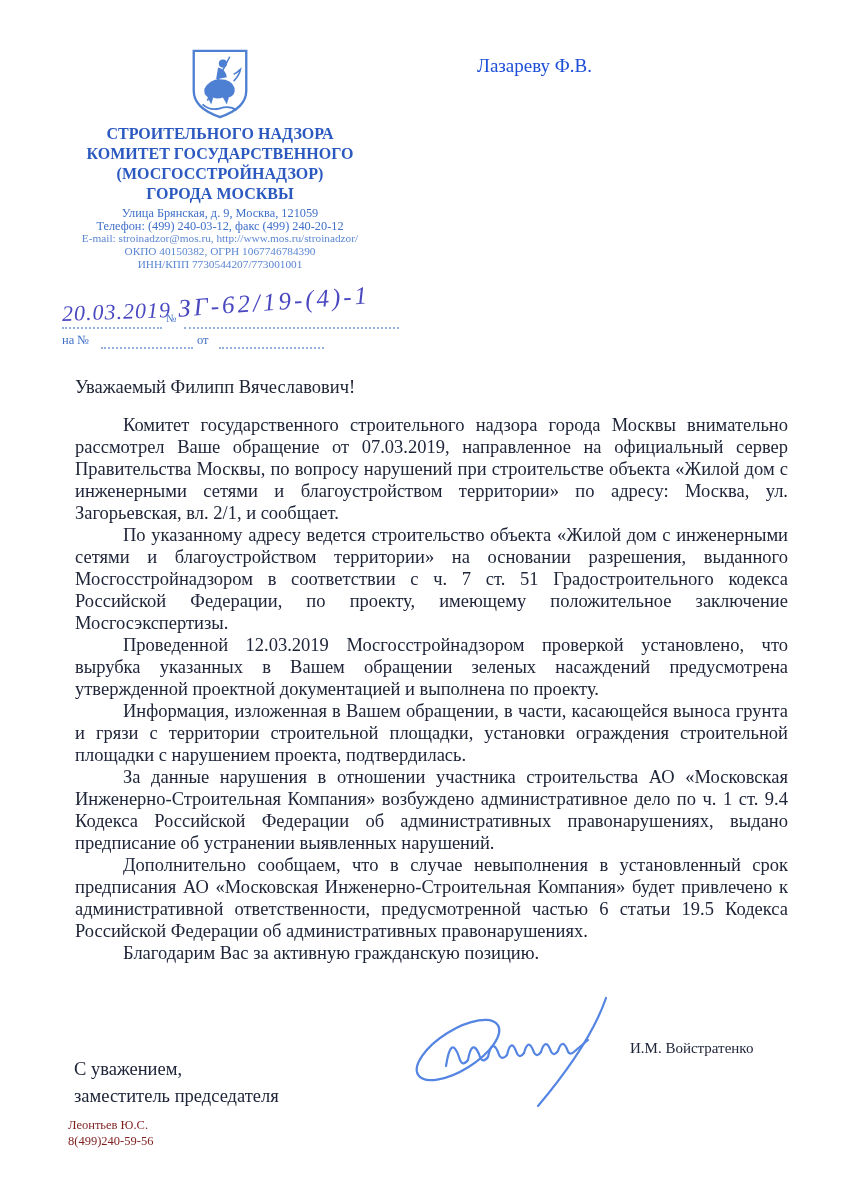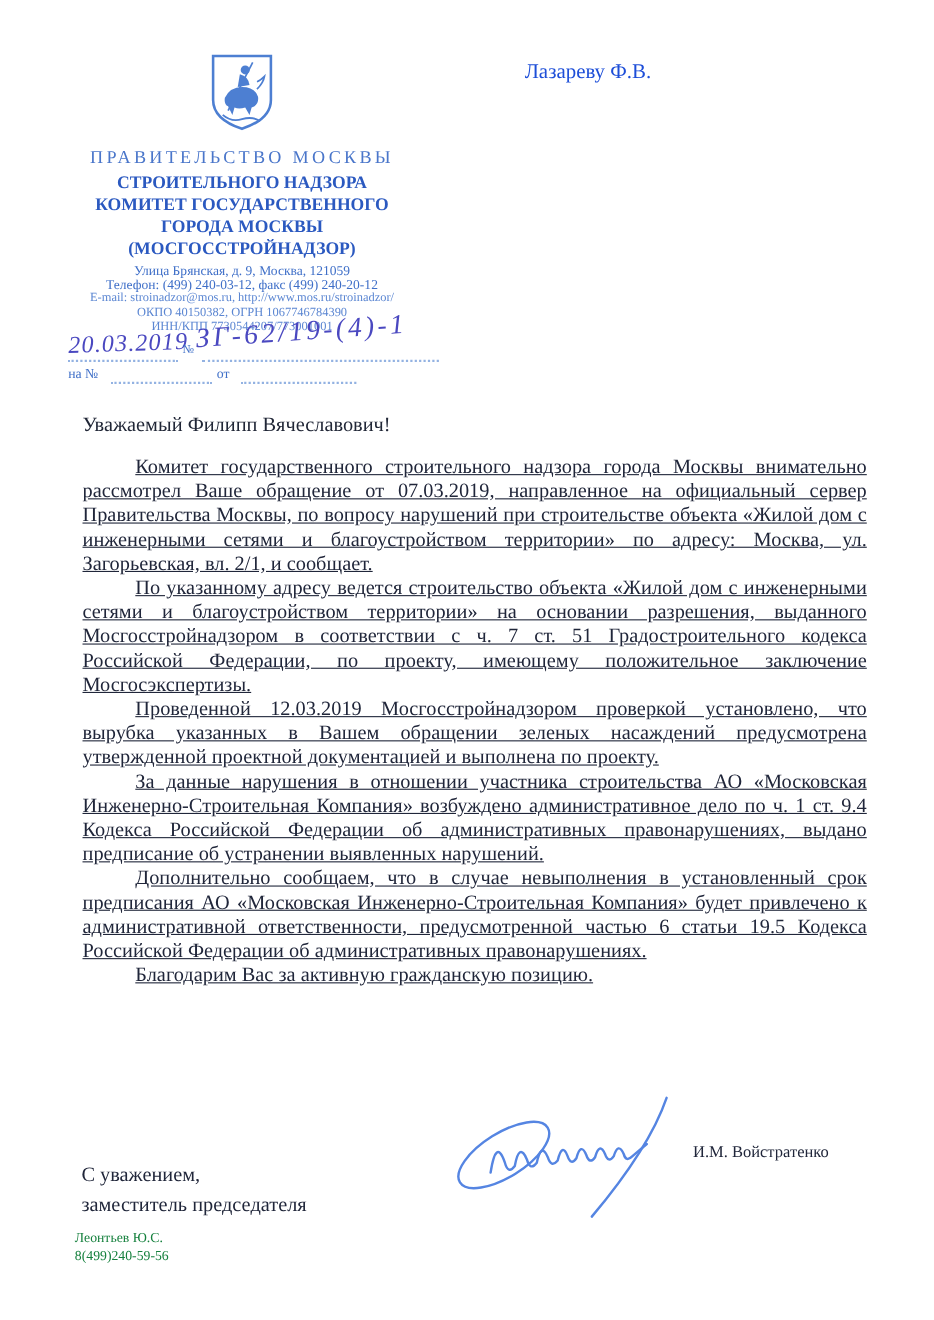--- a/index.html
+++ b/index.html
@@ -27,50 +27,49 @@
   .reply-row { position:absolute; left:62px; top:333px; font-size:12.5px; color:#3f6fc8; }
   .dl3 { left:101px; top:347px; width:92px; }
   .dl4 { left:219px; top:347px; width:105px; }
   .reply-from { position:absolute; left:197px; top:333px; font-size:12.5px; color:#3f6fc8; }
   
   .addressee { position:absolute; left:477px; top:55px; font-size:19px; color:#1d4ed8; }
   .salutation { position:absolute; left:75px; top:377px; width:713px; font-size:18.5px; color:#202636; }
   
   .body-text { position:absolute; left:75px; top:414px; width:713px; color:#20263a; }
   .body-text p {
-    margin:0; font-size:18.5px; line-height:22px; text-align:justify; text-indent:48px;text-decoration:underline;
+    margin:0; font-size:18.5px; line-height:22px; text-align:justify; text-indent:48px;
   }
   
   .closing { position:absolute; left:74px; top:1056px; font-size:18.5px; line-height:27px; color:#20263a; }
   .signer { position:absolute; left:630px; top:1040px; font-size:15px; color:#20263a; }
   .signature-svg { position:absolute; left:398px; top:988px; }
   
-  .footer { position:absolute; left:68px; top:1117px; font-size:12.5px; line-height:16px; color:#15803d; }
+  .footer { position:absolute; left:68px; top:1117px; font-size:12.5px; line-height:16px; color:#7f1d1d; }
 </style>
 </head>
 <body>
 
 <div class="page">
 
   <div class="letterhead">
     <svg class="crest" width="60" height="72" viewBox="0 0 60 74">
       <path d="M3,3 H57 V44 Q57,62 30,71 Q3,62 3,44 Z" fill="none" stroke="#4d7fd2" stroke-width="2.4"></path>
       <line x1="40" y1="9" x2="17" y2="54" stroke="#4d7fd2" stroke-width="1.6"></line>
       <circle cx="33" cy="16" r="4.2" fill="#4d7fd2"></circle>
       <path d="M28,20 Q36,22 37,30 L26,32 Z" fill="#4d7fd2"></path>
       <path d="M14,42 Q19,32 30,32 Q42,32 45,41 Q46,49 39,51 L37,58 L33,51 Q27,53 23,51 L21,58 L17,50 Q13,48 14,42 Z" fill="#4d7fd2"></path>
       <path d="M44,34 Q50,28 51,22 Q47,26 44,27" fill="none" stroke="#4d7fd2" stroke-width="1.6"></path>
       <path d="M12,58 Q20,65 30,62 Q40,59 47,64" fill="none" stroke="#4d7fd2" stroke-width="1.8"></path>
     </svg>
-    <div class="gov-title">ПРАВИТЕЛЬСТВО МОСКВЫ</div>
     <div class="committee">
       <div>СТРОИТЕЛЬНОГО НАДЗОРА</div>
       <div>КОМИТЕТ ГОСУДАРСТВЕННОГО</div>
+      <div>(МОСГОССТРОЙНАДЗОР)</div>
       <div>ГОРОДА МОСКВЫ</div>
-      <div>(МОСГОССТРОЙНАДЗОР)</div>
     </div>
     <div class="address">
       <div>Улица Брянская, д. 9, Москва, 121059</div>
       <div>Телефон: (499) 240-03-12, факс (499) 240-20-12</div>
       <div>E-mail: stroinadzor@mos.ru, http://www.mos.ru/stroinadzor/</div>
       <div>ОКПО 40150382, ОГРН 1067746784390</div>
       <div>ИНН/КПП 7730544207/773001001</div>
     </div>
   </div>
 
@@ -84,20 +83,21 @@
   <div class="dotline dl3"></div>
   <div class="dotline dl4"></div>
 
   <div class="addressee">Лазареву Ф.В.</div>
   <div class="salutation">Уважаемый Филипп Вячеславович!</div>
 
   <div class="body-text">
     <p>Комитет государственного строительного надзора города Москвы внимательно рассмотрел Ваше обращение от 07.03.2019, направленное на официальный сервер Правительства Москвы, по вопросу нарушений при строительстве объекта «Жилой дом с инженерными сетями и благоустройством территории» по адресу: Москва, ул. Загорьевская, вл. 2/1, и сообщает.</p>
     <p>По указанному адресу ведется строительство объекта «Жилой дом с инженерными сетями и благоустройством территории» на основании разрешения, выданного Мосгосстройнадзором в соответствии с ч. 7 ст. 51 Градостроительного кодекса Российской Федерации, по проекту, имеющему положительное заключение Мосгосэкспертизы.</p>
     <p>Проведенной 12.03.2019 Мосгосстройнадзором проверкой установлено, что вырубка указанных в Вашем обращении зеленых насаждений предусмотрена утвержденной проектной документацией и выполнена по проекту.</p>
+    <p>Информация, изложенная в Вашем обращении, в части, касающейся выноса грунта и грязи с территории строительной площадки, установки ограждения строительной площадки с нарушением проекта, подтвердилась.</p>
     <p>За данные нарушения в отношении участника строительства АО «Московская Инженерно-Строительная Компания» возбуждено административное дело по ч. 1 ст. 9.4 Кодекса Российской Федерации об административных правонарушениях, выдано предписание об устранении выявленных нарушений.</p>
     <p>Дополнительно сообщаем, что в случае невыполнения в установленный срок предписания АО «Московская Инженерно-Строительная Компания» будет привлечено к административной ответственности, предусмотренной частью 6 статьи 19.5 Кодекса Российской Федерации об административных правонарушениях.</p>
     <p>Благодарим Вас за активную гражданскую позицию.</p>
   </div>
 
   <div class="closing">
     <div>С уважением,</div>
     <div>заместитель председателя</div>
   </div>
 

